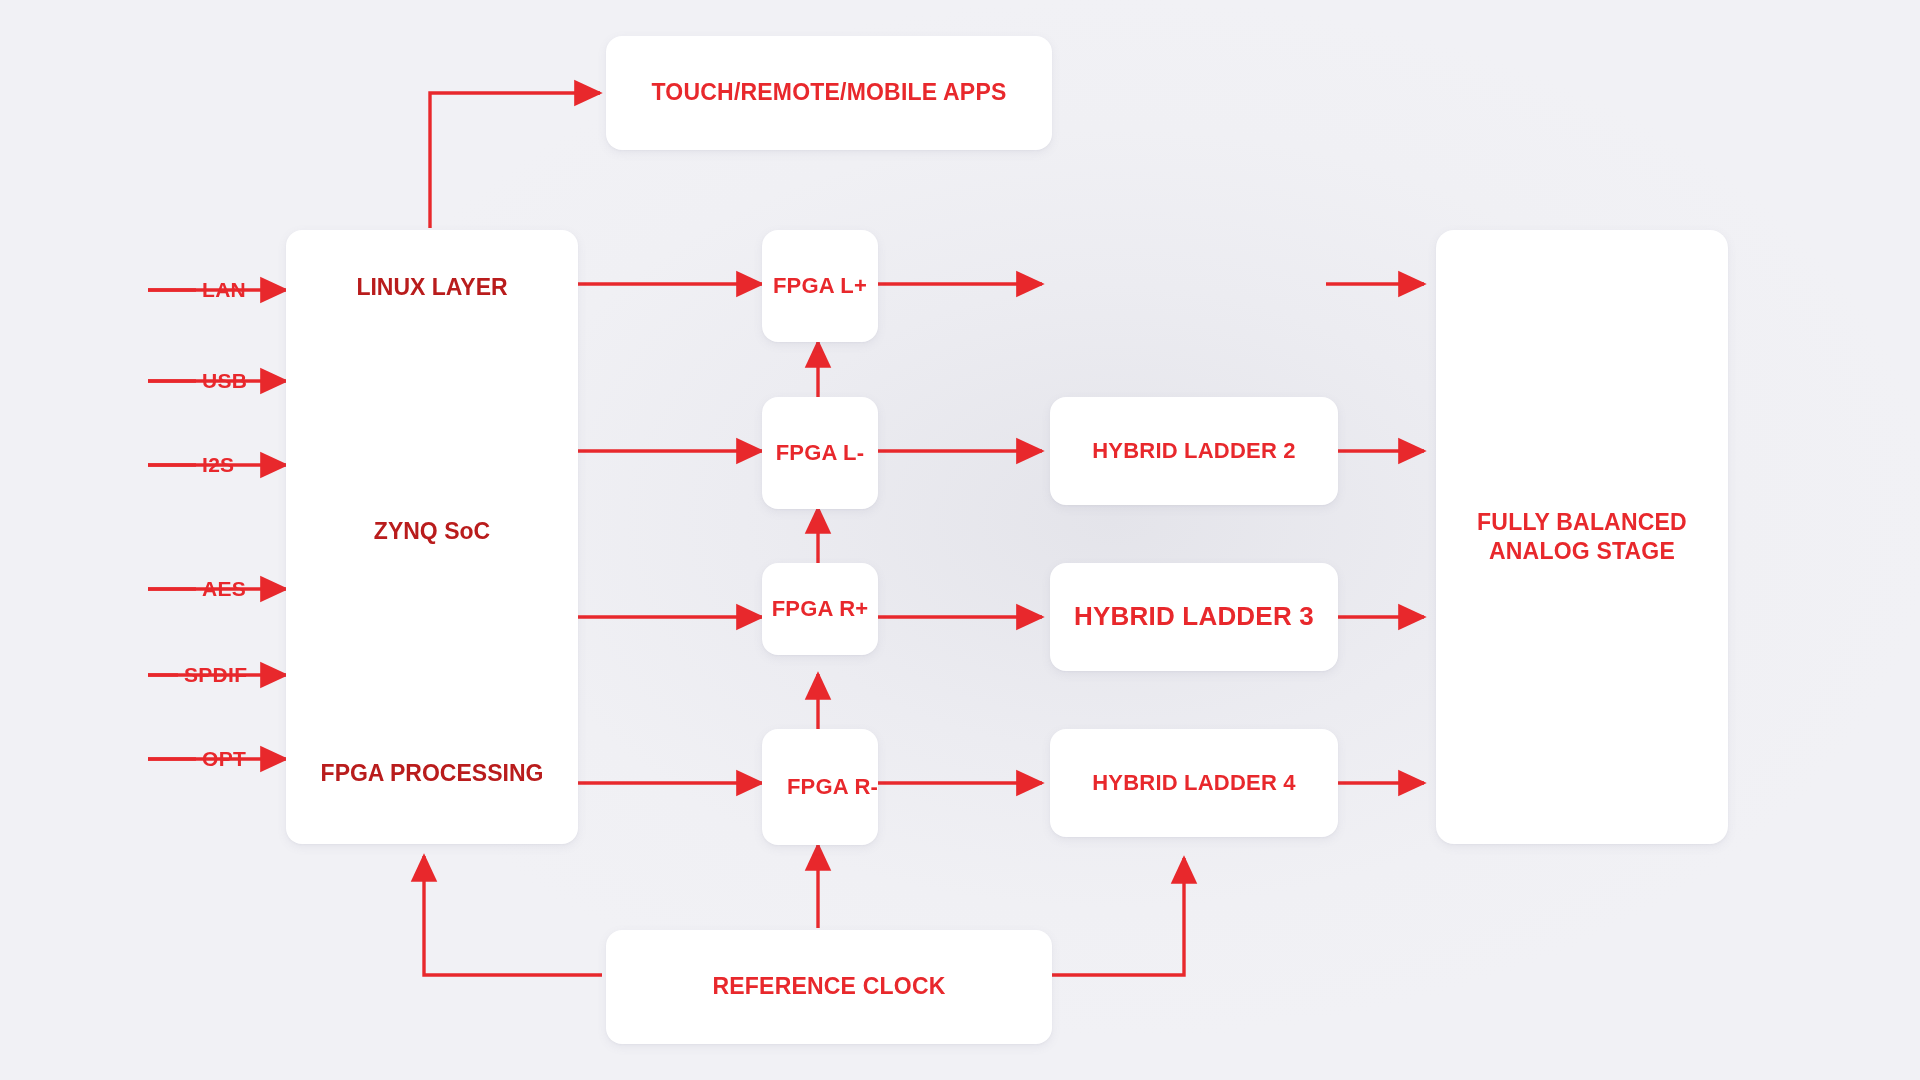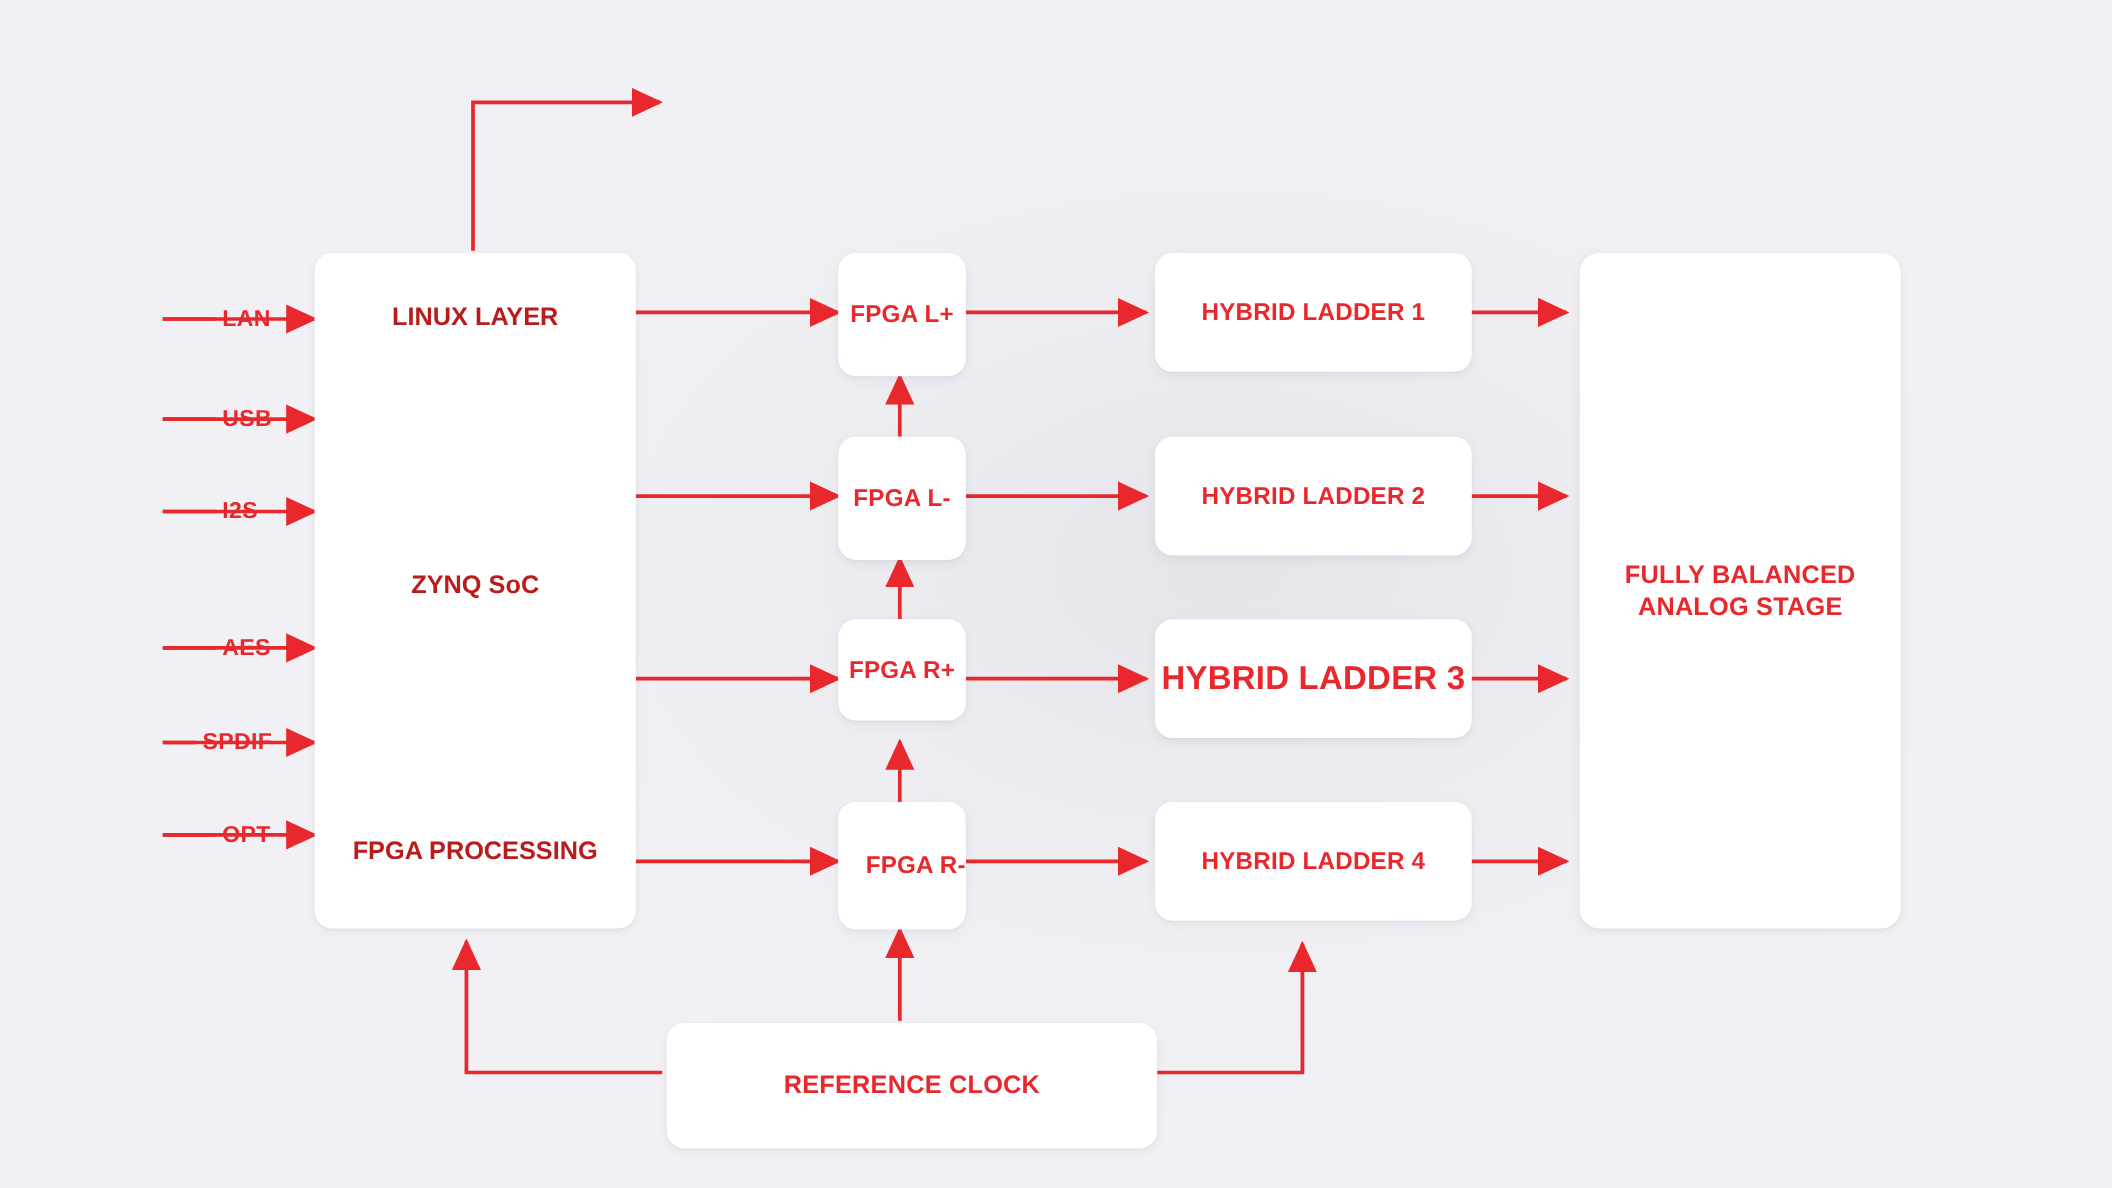--- a/index.html
+++ b/index.html
@@ -126,48 +126,48 @@
     <g fill="none"></g>
   </svg>
 
   <div class="io-label" style="left:202px; top:290px;">LAN</div>
   <div class="io-label" style="left:202px; top:381px;">USB</div>
   <div class="io-label" style="left:202px; top:465px;">I2S</div>
   <div class="io-label" style="left:202px; top:589px;">AES</div>
   <div class="io-label" style="left:184px; top:675px;">SPDIF</div>
   <div class="io-label" style="left:202px; top:759px;">OPT</div>
 
+  <div class="node" style="left:606px; top:36px; width:446px; height:114px;">
+    <span class="label" style="font-size:23px;">TOUCH/REMOTE/MOBILE APPS</span>
+  </div>
 
   <div class="node tall" style="left:286px; top:230px; width:292px; height:614px;">
     <div class="sub" style="top:44px; font-size:23px;">LINUX LAYER</div>
     <div class="sub" style="top:288px; font-size:23px;">ZYNQ SoC</div>
     <div class="sub" style="top:530px; font-size:23px;">FPGA PROCESSING</div>
   </div>
 
   <div class="node" style="left:762px; top:230px; width:116px; height:112px;">
     <span class="label" style="font-size:22px;">FPGA L+</span>
   </div>
   <div class="node" style="left:762px; top:397px; width:116px; height:112px;">
     <span class="label" style="font-size:22px;">FPGA L-</span>
   </div>
   <div class="node" style="left:762px; top:563px; width:116px; height:92px;">
     <span class="label" style="font-size:22px;">FPGA R+</span>
   </div>
   <div class="node" style="left:762px; top:729px; width:116px; height:116px;justify-content:flex-end;">
     <span class="label" style="font-size:22px;">FPGA R-</span>
   </div>
 
-  <div class="node" style="left:1050px; top:230px; width:288px; height:108px;">
-    <span class="label" style="font-size:22px;">HYBRID LADDER 1</span>
-  </div>
   <div class="node" style="left:1050px; top:397px; width:288px; height:108px;">
     <span class="label" style="font-size:22px;text-align:center;">HYBRID LADDER 2</span>
   </div>
   <div class="node" style="left:1050px; top:563px; width:288px; height:108px;">
-    <span class="label" style="font-size:30px;">HYBRID LADDER 3</span>
+    <span class="label" style="font-size:26px;">HYBRID LADDER 3</span>
   </div>
   <div class="node" style="left:1050px; top:729px; width:288px; height:108px;">
     <span class="label" style="font-size:22px;">HYBRID LADDER 4</span>
   </div>
 
   <div class="node" style="left:1436px; top:230px; width:292px; height:614px;border-radius:18px;">
     <span class="label" style="font-size:23px;">FULLY BALANCED
 ANALOG STAGE</span>
   </div>
 

